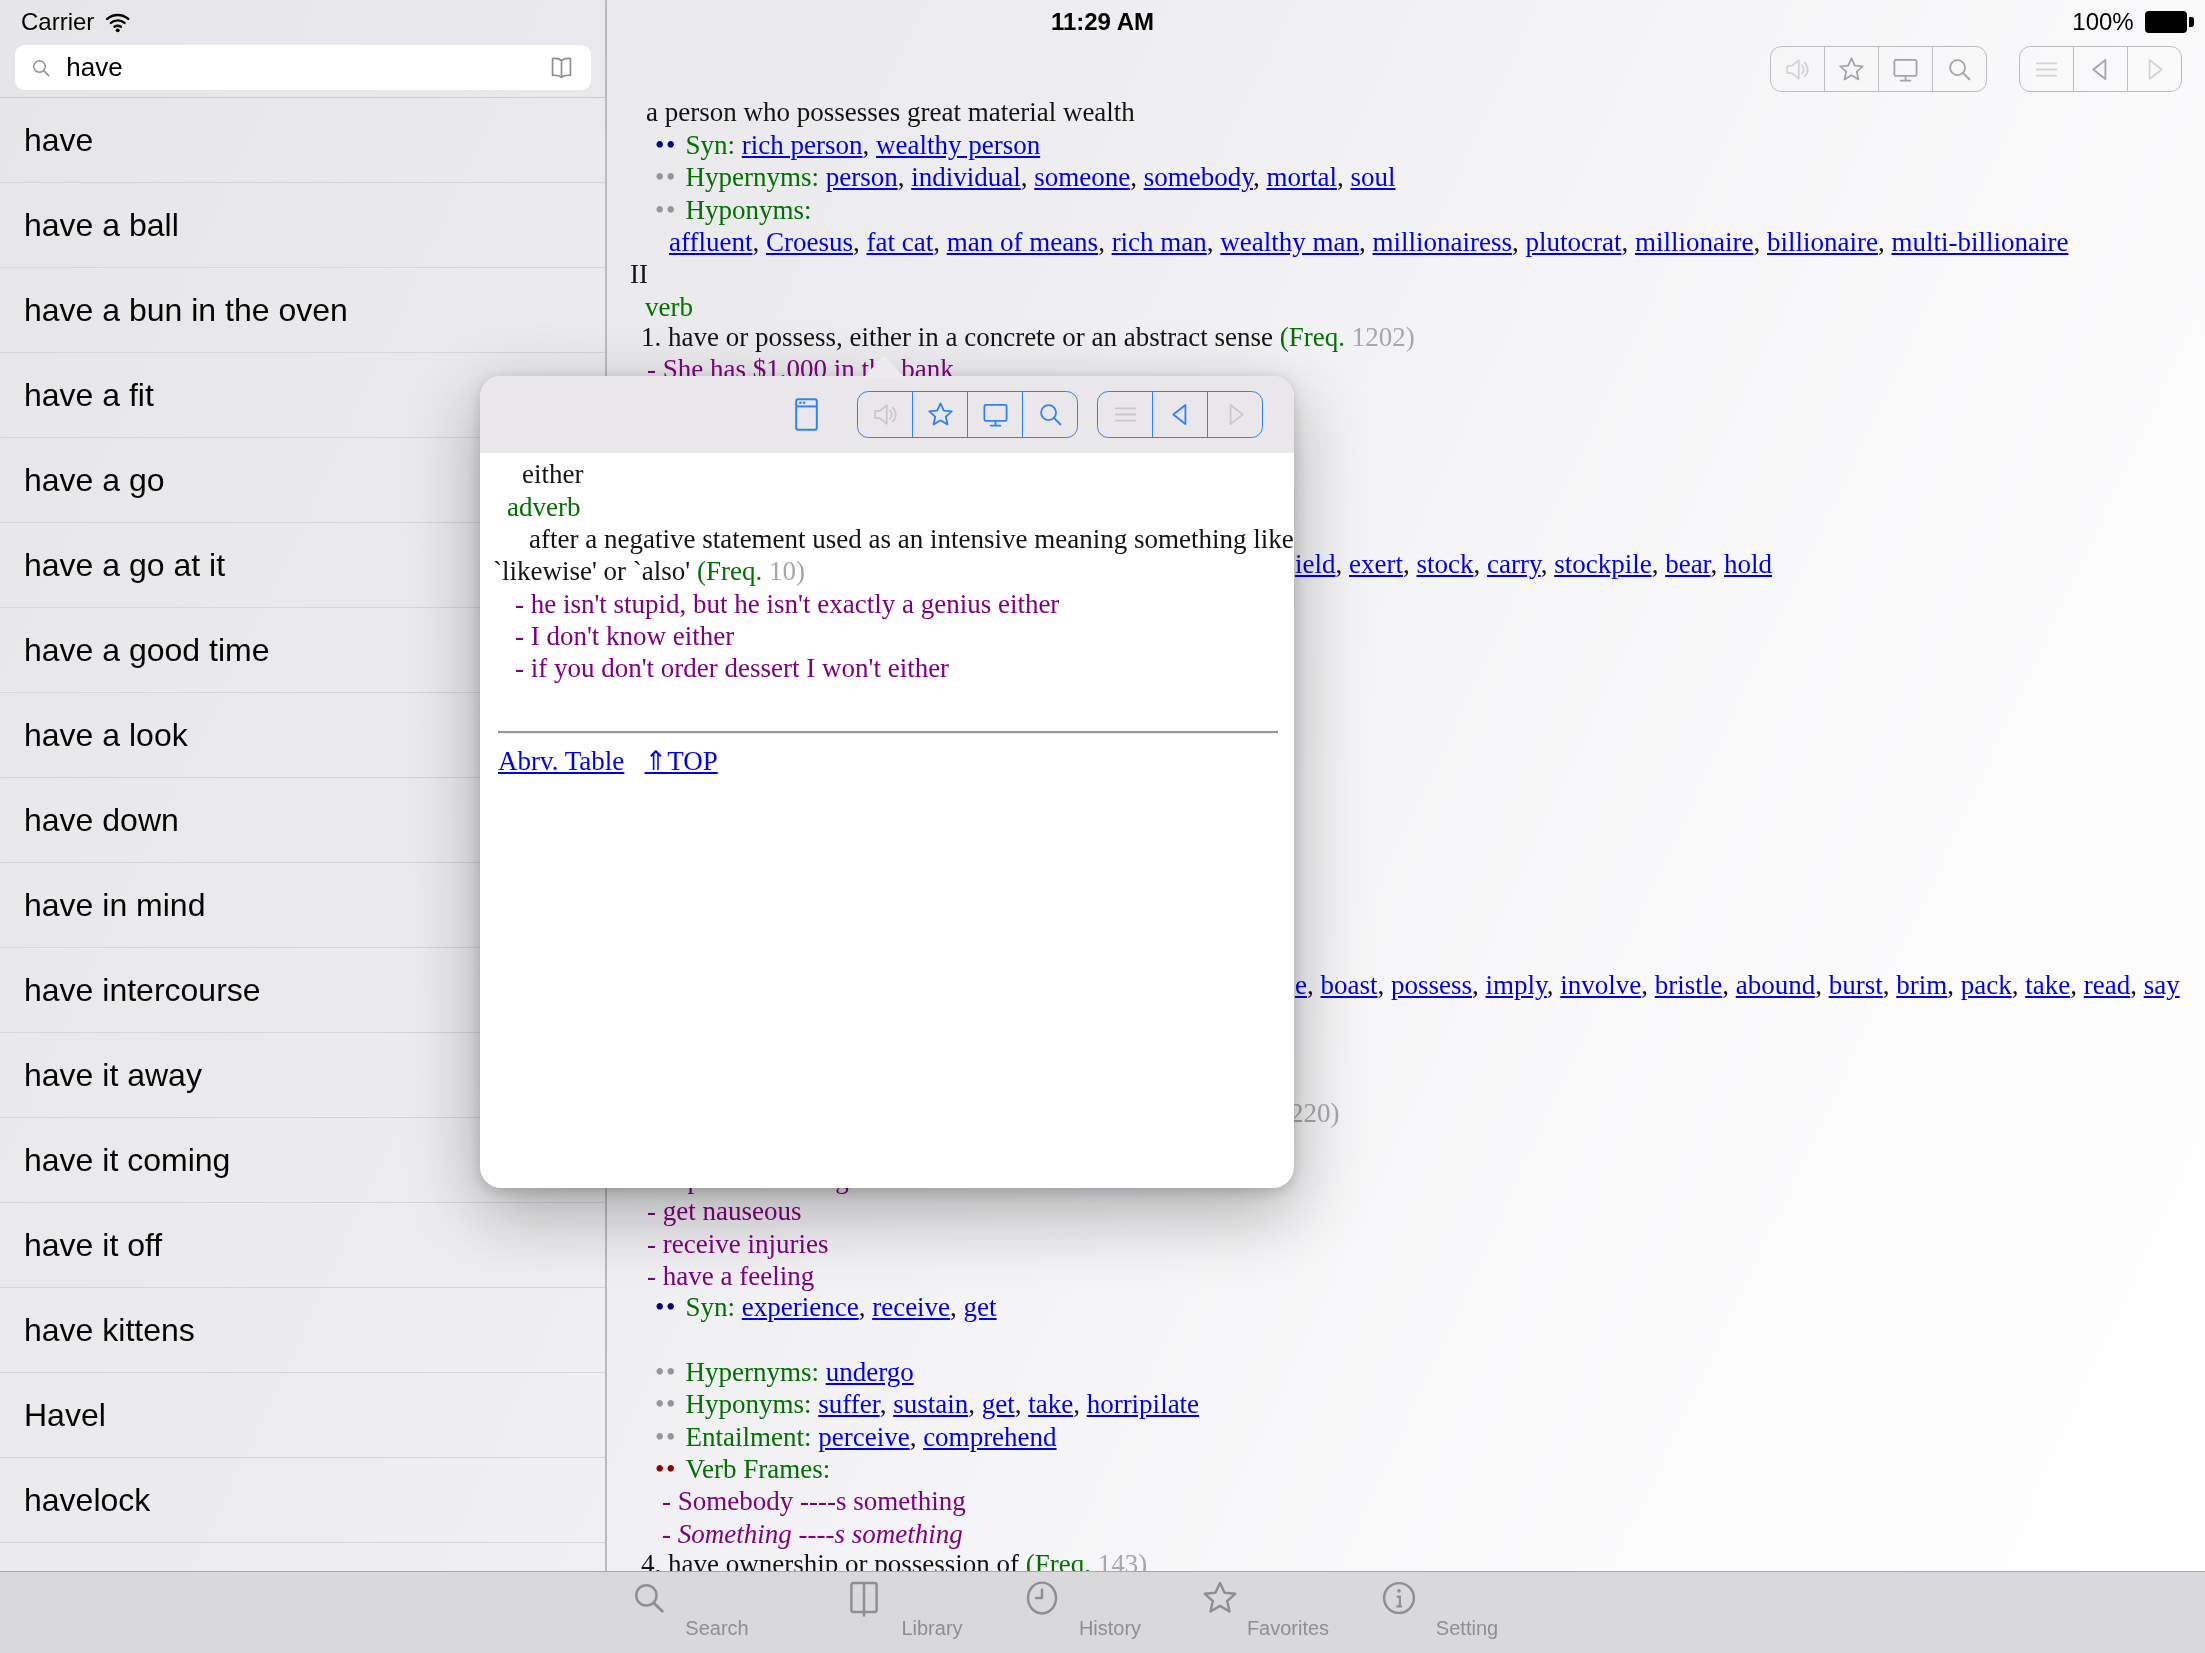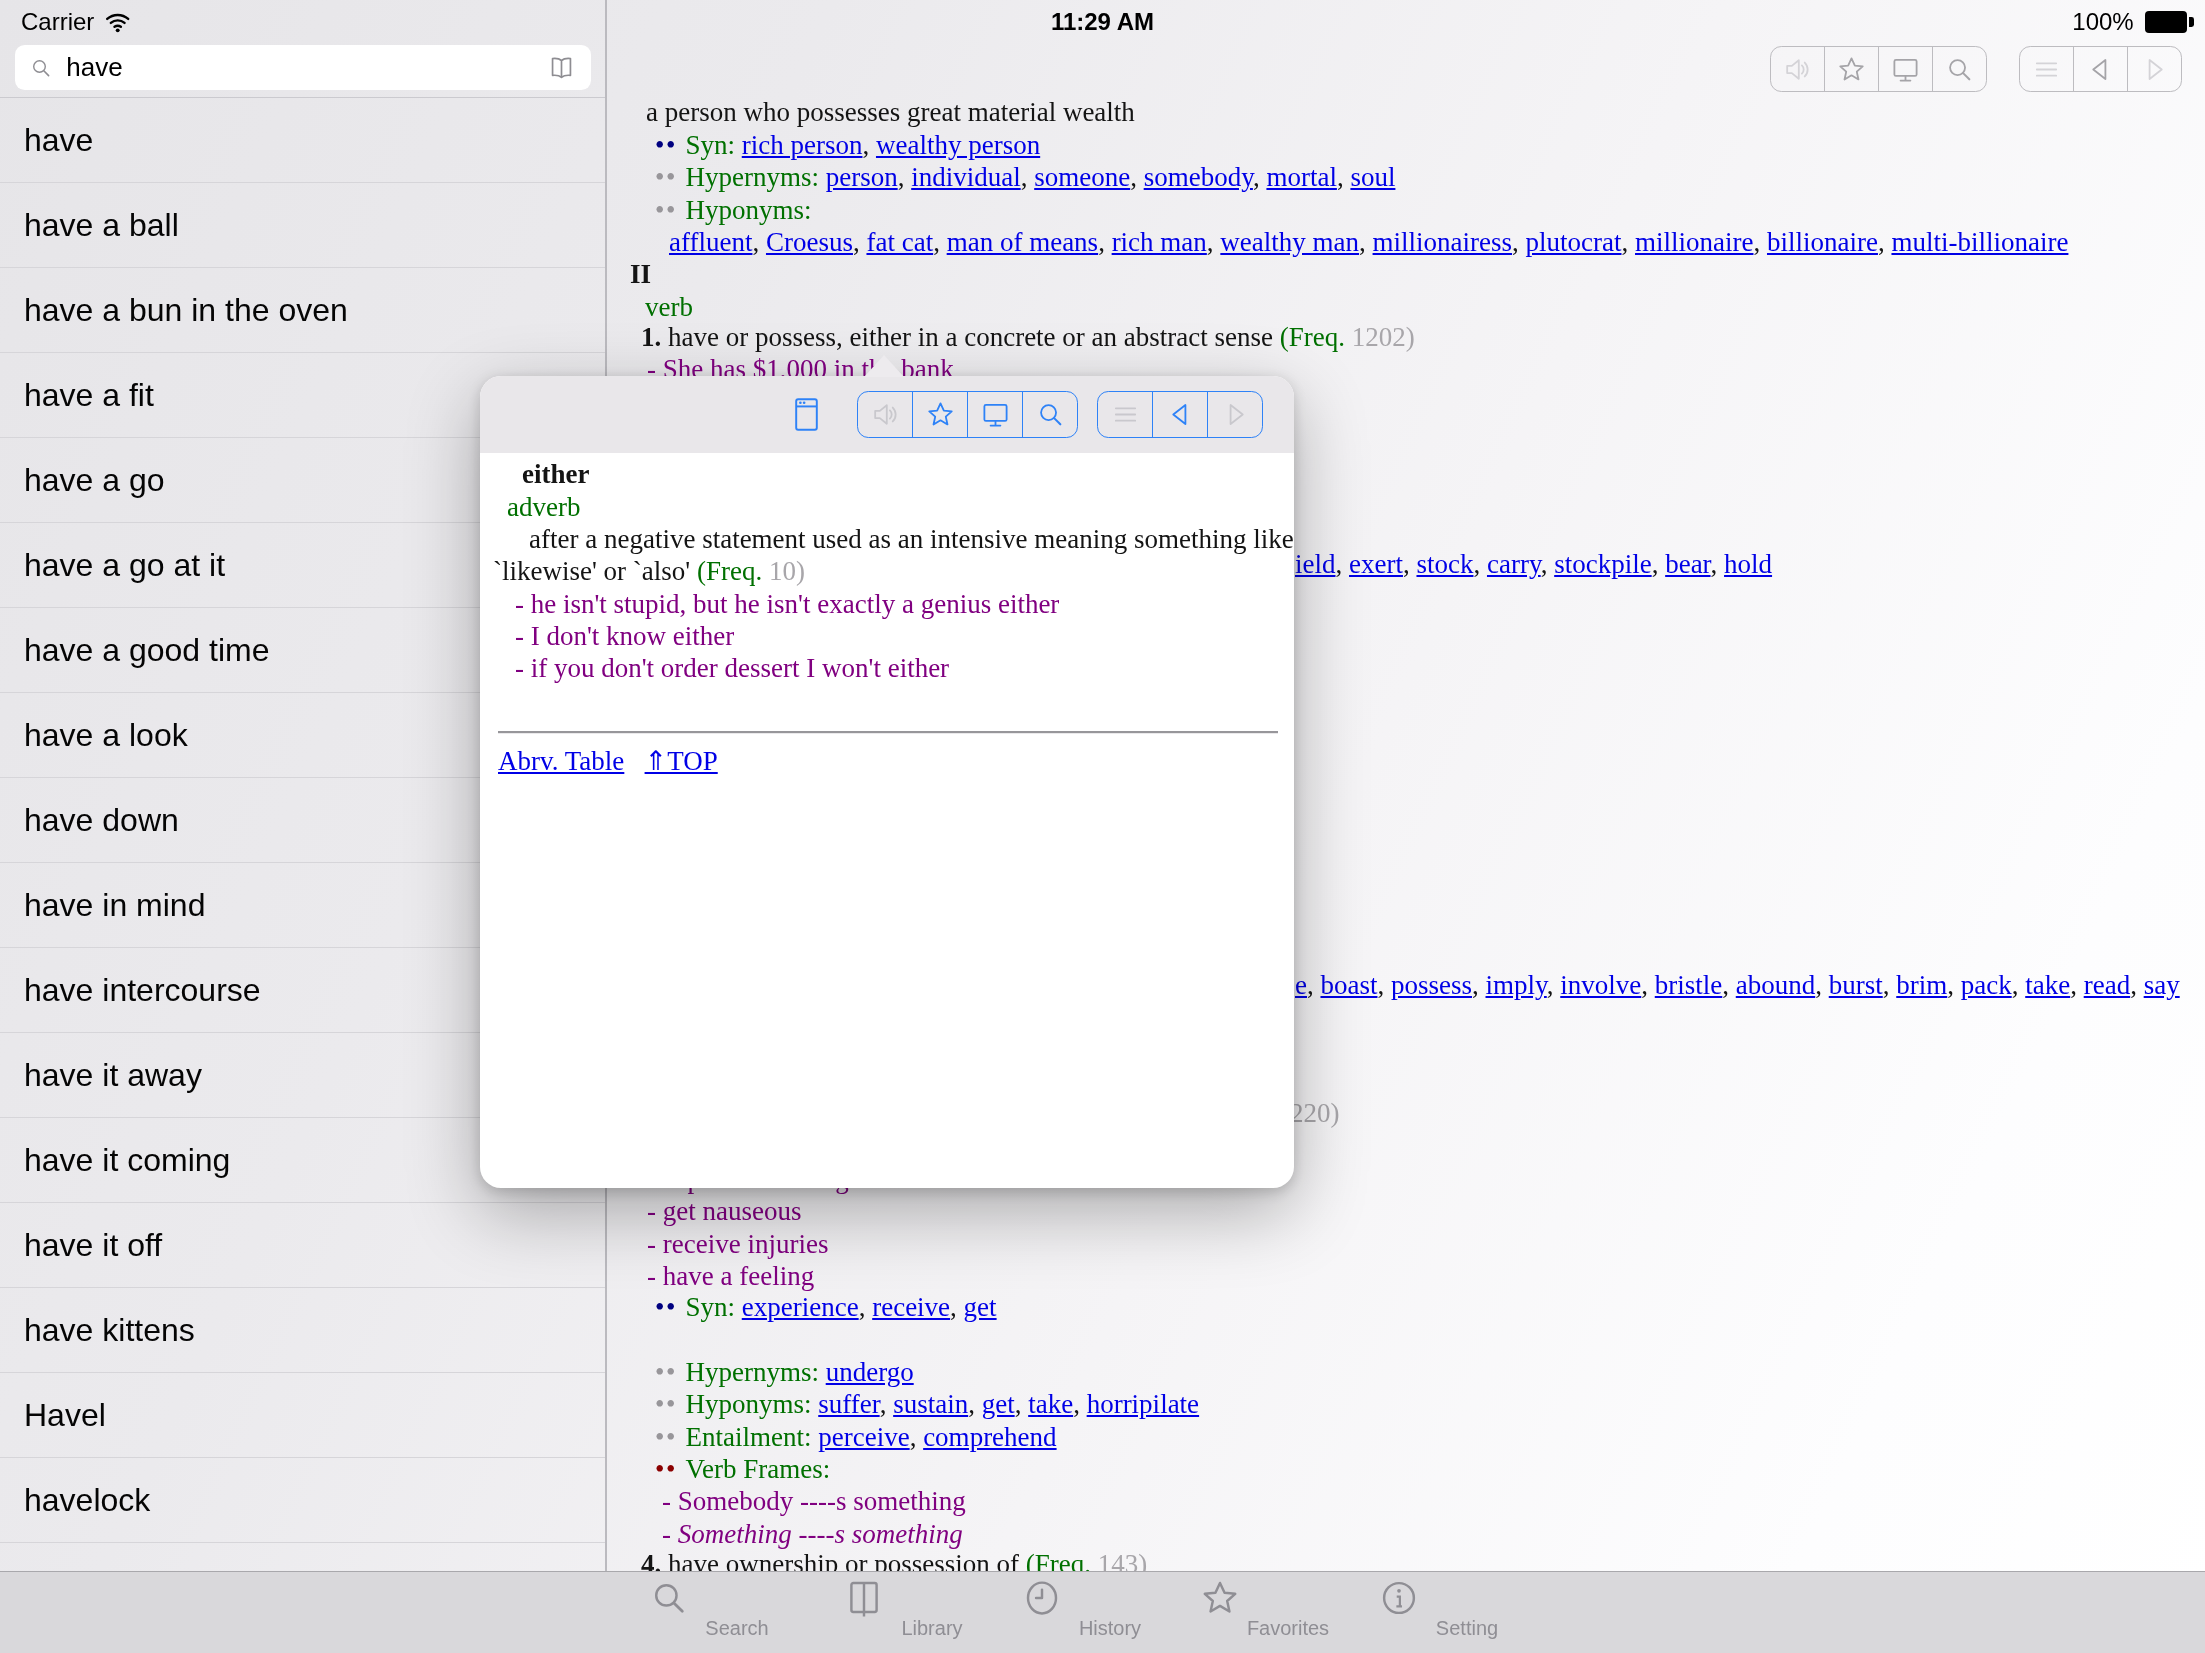--- a/index.html
+++ b/index.html
@@ -32,21 +32,21 @@
   #reader-toolbar{position:absolute;top:46px;right:23.4px;display:flex;gap:32px;z-index:24;}
   .btn-group{display:flex;border:1.6px solid var(--grp,#bdbcc0);border-radius:11.3px;overflow:hidden;}
   .tb-btn{width:53px;height:44px;display:flex;align-items:center;justify-content:center;}
   .tb-btn + .tb-btn{border-left:1.6px solid var(--grp,#bdbcc0);}
   .tb-btn svg{width:31px;height:31px;display:block;}
 
   
   .rl{position:absolute;white-space:nowrap;font-family:"Liberation Serif",serif;font-size:27px;line-height:1.22;}
   #content-layer{position:absolute;left:0;top:0;width:100%;height:100%;z-index:10;}
   .sg-k{color:#141414;}
-  .sg-b{color:#141414;font-weight:bold;}
+  .sg-b{color:#141414;font-weight:normal;}
   .sg-g{color:var(--c-green,#007000);}
   .sg-y{color:var(--c-muted,#a8a6aa);}
   .sg-p{color:var(--c-purple,#800080);}
   .sg-a{color:var(--c-link,#0000e6);text-decoration:underline;cursor:pointer;}
   .sg-nb{color:var(--c-bullet_navy,#000080);letter-spacing:1.6px;}
   .sg-bb{color:var(--c-bullet_blue,#3a8ef8);letter-spacing:1.6px;}
   .sg-gb{color:var(--c-bullet_gray,#98969a);letter-spacing:1.6px;}
   .sg-rb{color:var(--c-bullet_red,#8b0000);letter-spacing:1.6px;}
 
   
@@ -330,21 +330,21 @@
       <div class="rl" style="left: 507px; top: 491px;"><span class="sg-g">adverb</span></div>
       <div class="rl" style="left: 529px; top: 523px;"><span class="sg-k">after a negative statement used as an intensive meaning something like</span></div>
       <div class="rl" style="left: 493px; top: 555px;"><span class="sg-k">`likewise' or `also' </span><span class="sg-g">(Freq.</span><span class="sg-y"> 10)</span></div>
       <div class="rl" style="left: 515px; top: 588px;"><span class="sg-p">- he isn't stupid, but he isn't exactly a genius either</span></div>
       <div class="rl" style="left: 515px; top: 620px;"><span class="sg-p">- I don't know either</span></div>
       <div class="rl" style="left: 515px; top: 652px;"><span class="sg-p">- if you don't order dessert I won't either</span></div>
       <div class="rl" style="left: 498px; top: 745px;"><span class="sg-a">Abrv. Table</span><span class="sg-k">&nbsp;&nbsp;&nbsp;</span><span class="sg-a">⇑TOP</span></div>
     </div>
 
   <div id="tab-bar">
-      <div class="tab" style="left: 648px;">
+      <div class="tab" style="left: 628px;">
         <div class="t-icon">
           <svg viewBox="0 0 24 24" style="width: 42px; height: 42px; display: block;">
             <circle cx="10.5" cy="10.5" r="5.8" fill="none" stroke="currentColor" stroke-width="1.4"></circle>
             <path d="M14.8 14.8L19.6 19.6" stroke="currentColor" stroke-width="1.6" fill="none" stroke-linecap="round"></path>
           </svg>
         </div>
         <div class="t-label">Search</div>
       </div>
       <div class="tab" style="left: 843px;">
         <div class="t-icon">

